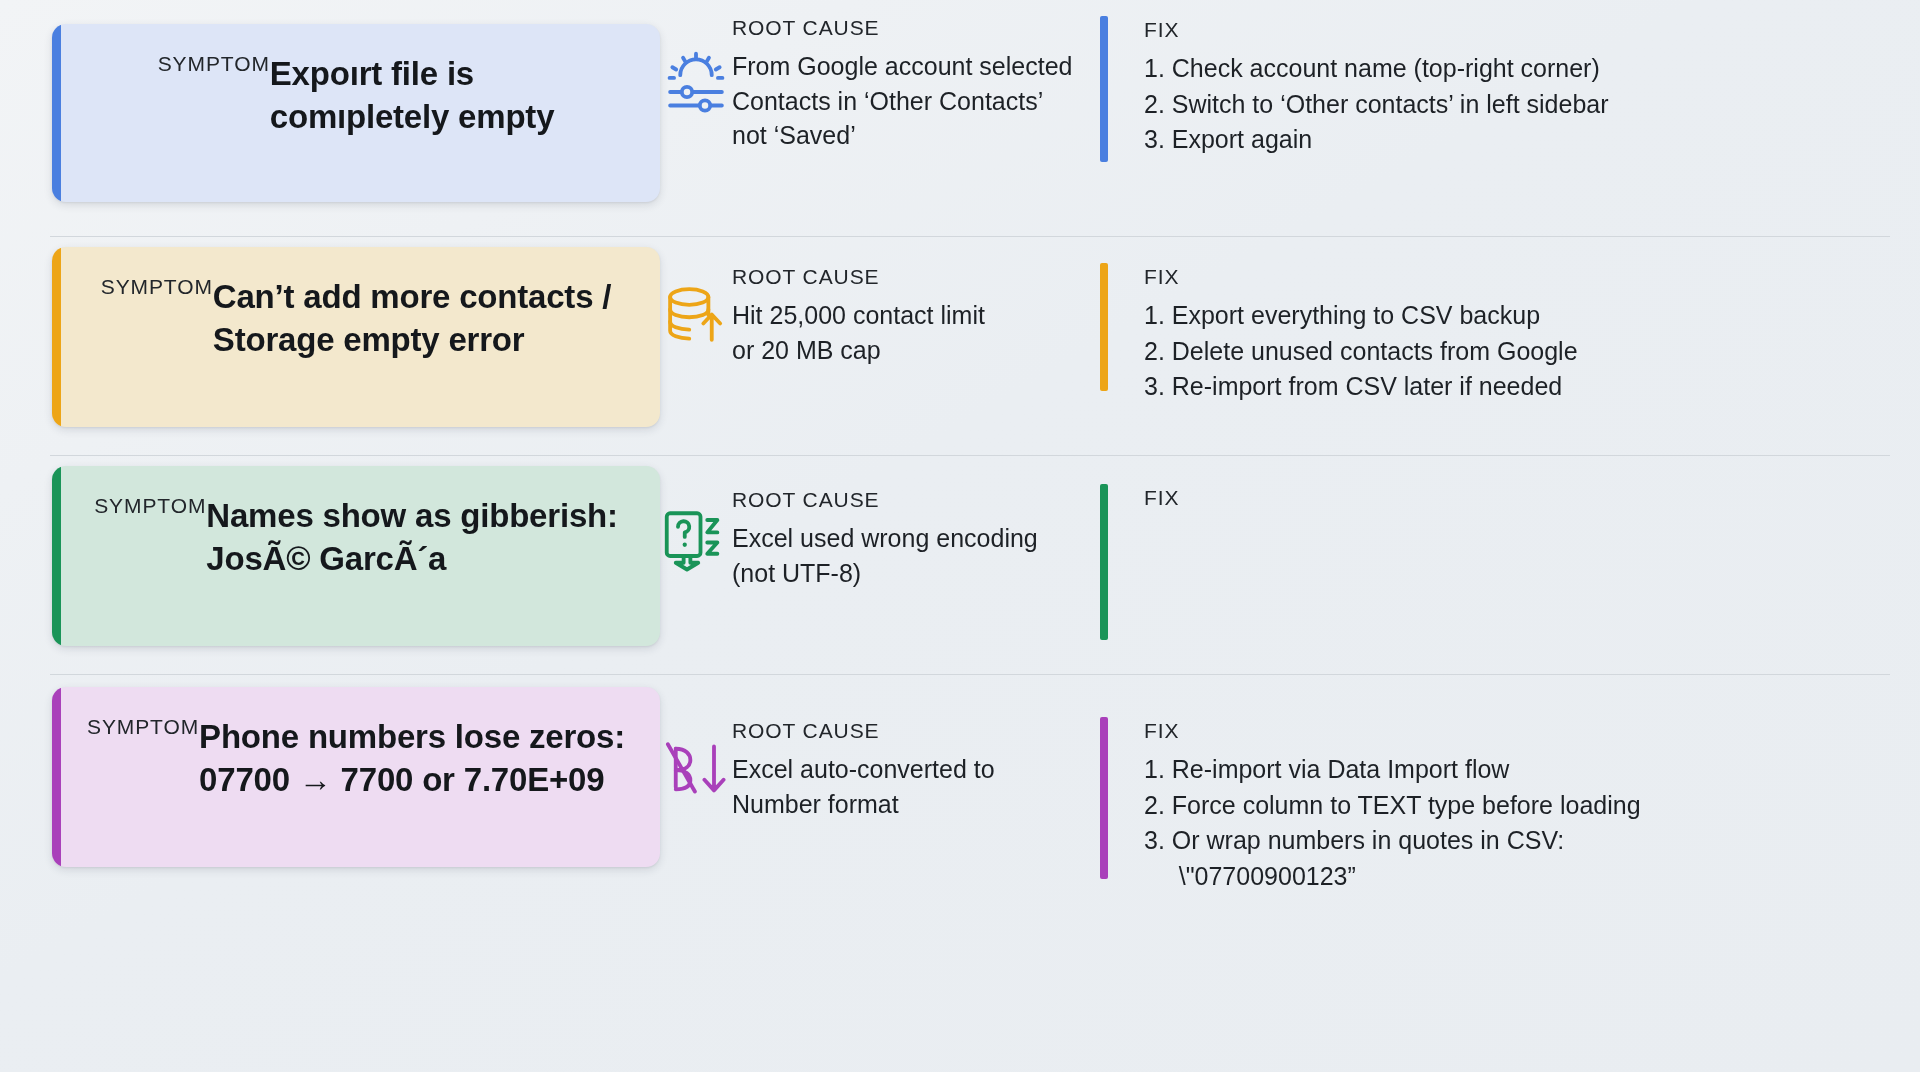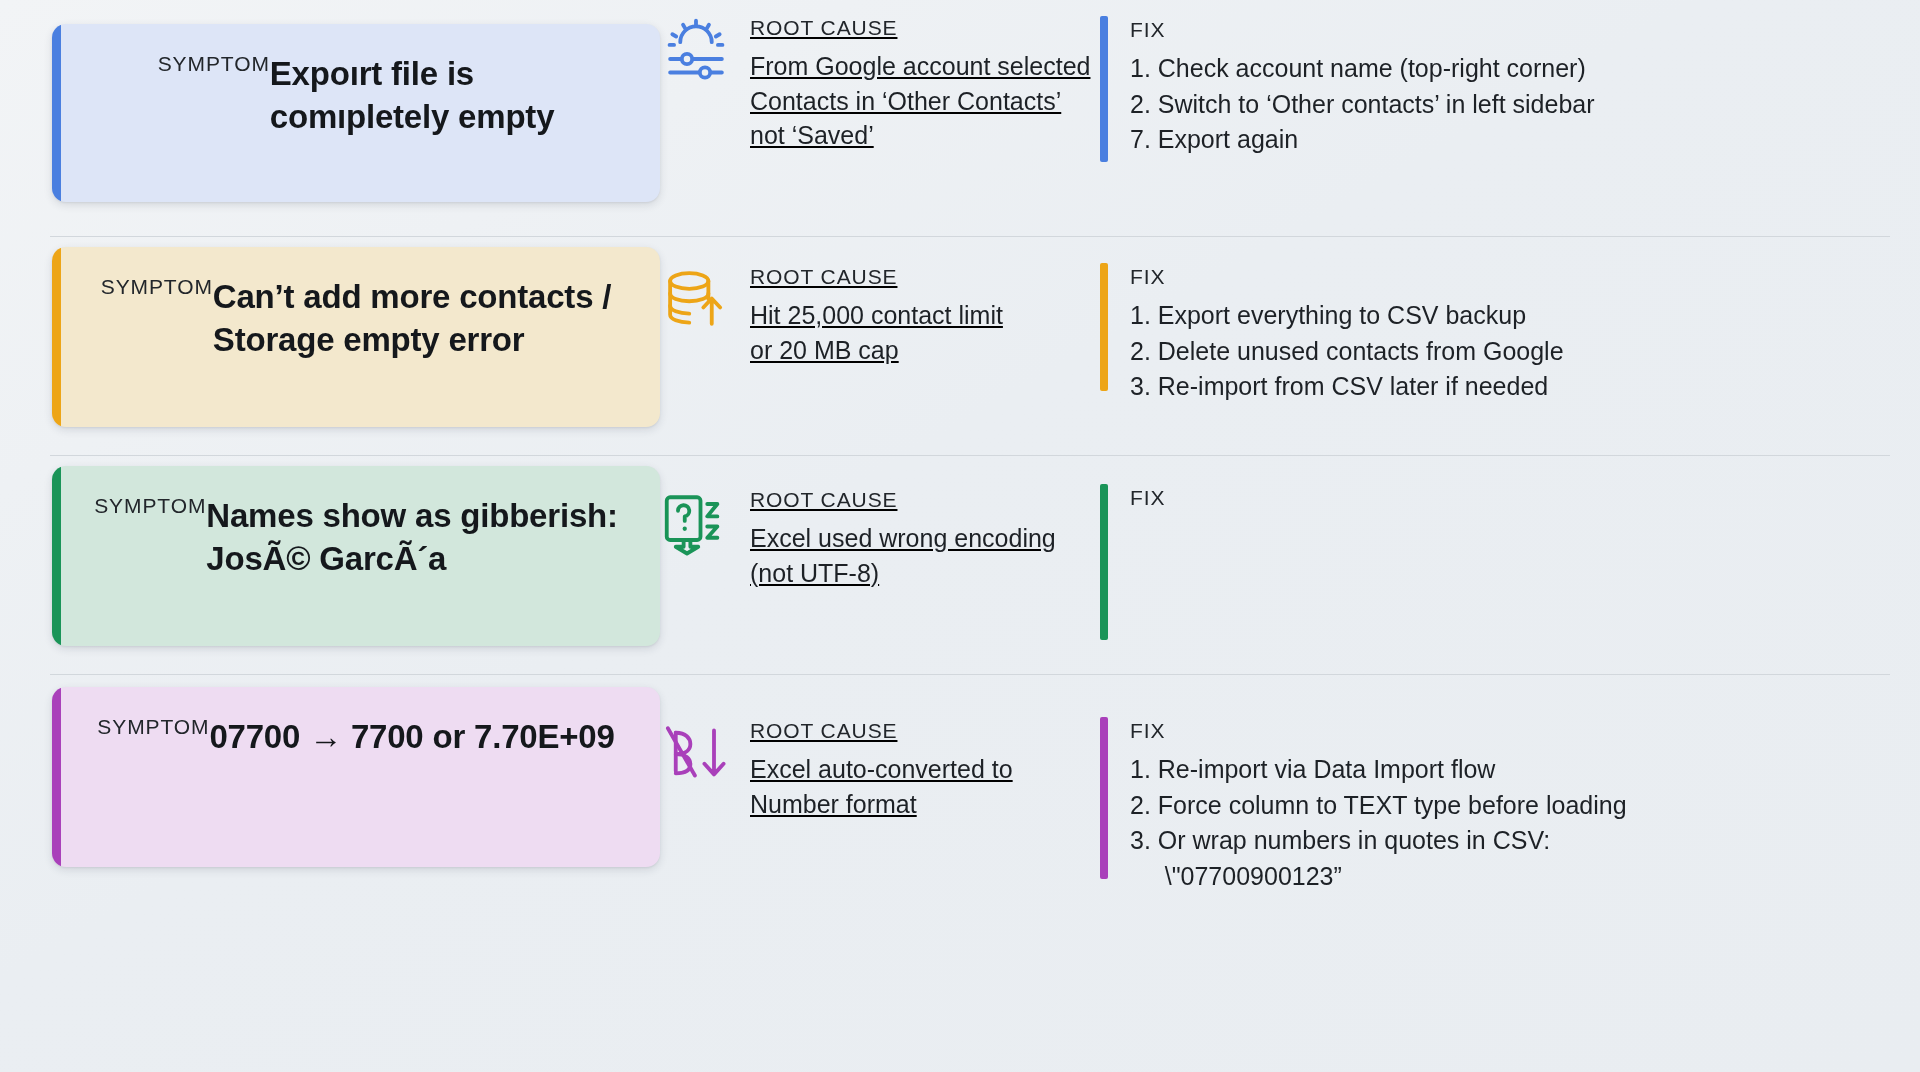--- a/index.html
+++ b/index.html
@@ -48,39 +48,38 @@
     font-weight: 400; margin-bottom: 9px;
   }
   .sym-title {
     font-size: 33px; font-weight: 700; color: #15181c;
     line-height: 1.31; letter-spacing: -.2px;
   }
 
   
   .rc-col {
     flex: 0 0 440px; width: 440px;
-    display: flex; align-items: flex-start; gap: 18px;
+    display: flex; align-items: center; 
     padding-top: 8px;
-    text-decoration: underline;
   }
   .rc-icon { flex: 0 0 72px; width: 72px; height: 72px; }
   .rc-icon svg { width: 72px; height: 72px; display: block; }
   .rc-text { padding-top: 2px; }
   .rc-body {
     font-size: 25px; color: #1d2126; line-height: 1.38; font-weight: 400;
   }
 
   
   .fix-col {
     flex: 1 1 auto;
     display: flex; align-items: stretch; gap: 22px;
     padding-right: 30px;
   }
   .fix-bar { flex: 0 0 8px; width: 8px; border-radius: 2px; }
-  .fix-body { padding-top: 2px; }
+  .fix-body { padding-top: 2px; margin-left: 14px; }
   .fix-list { list-style: none; }
   .fix-list li {
     font-size: 25px; color: #1d2126; line-height: 1.42; font-weight: 400;
     white-space: pre-wrap;
   }
 
   
   #row0 { height: 236px; }
   #row1 { height: 218px; }
   #row2 { height: 218px; }
@@ -138,21 +137,21 @@
         <div class="rc-body">not ‘Saved’</div>
       </div>
     </div>
     <div class="fix-col">
       <div class="fix-bar" style="background:#4a7fe0"></div>
       <div class="fix-body">
         <div class="kicker">FIX</div>
         <ul class="fix-list">
           <li>1. Check account name (top-right corner)</li>
           <li>2. Switch to ‘Other contacts’ in left sidebar</li>
-          <li>7. Export again</li>
+          <li>3. Export again</li>
         </ul>
       </div>
     </div>
   </div>
   <div class="divider"></div>
 
   <div class="row" id="row1">
     <div class="sym-col">
       <div class="sym-card" style="background:#f3e8cd">
         <div class="sym-bar" style="background:#eda517"></div>
@@ -230,20 +229,21 @@
     </div>
   </div>
   <div class="divider"></div>
 
   <div class="row" id="row3">
     <div class="sym-col">
       <div class="sym-card" style="background:#eedcf2">
         <div class="sym-bar" style="background:#a940ba"></div>
         <div class="kicker">SYMPTOM</div>
         <div class="sym-title">
+          <div>Phone numbers lose zeros:</div>
           <div>07700 → 7700 or 7.70E+09</div>
         </div>
       </div>
     </div>
     <div class="rc-col">
       <div class="rc-icon">
         <svg viewBox="0 0 64 64" fill="none" stroke="#a940ba" stroke-width="3.4" stroke-linecap="round" stroke-linejoin="round">
           <path d="M14 14v34"></path>
           <path d="M14 14c9 0 13 5 13 10s-4 9-13 9c9 0 13 4 13 9s-4 8-13 8"></path>
           <path d="M7 10l24 42"></path>

